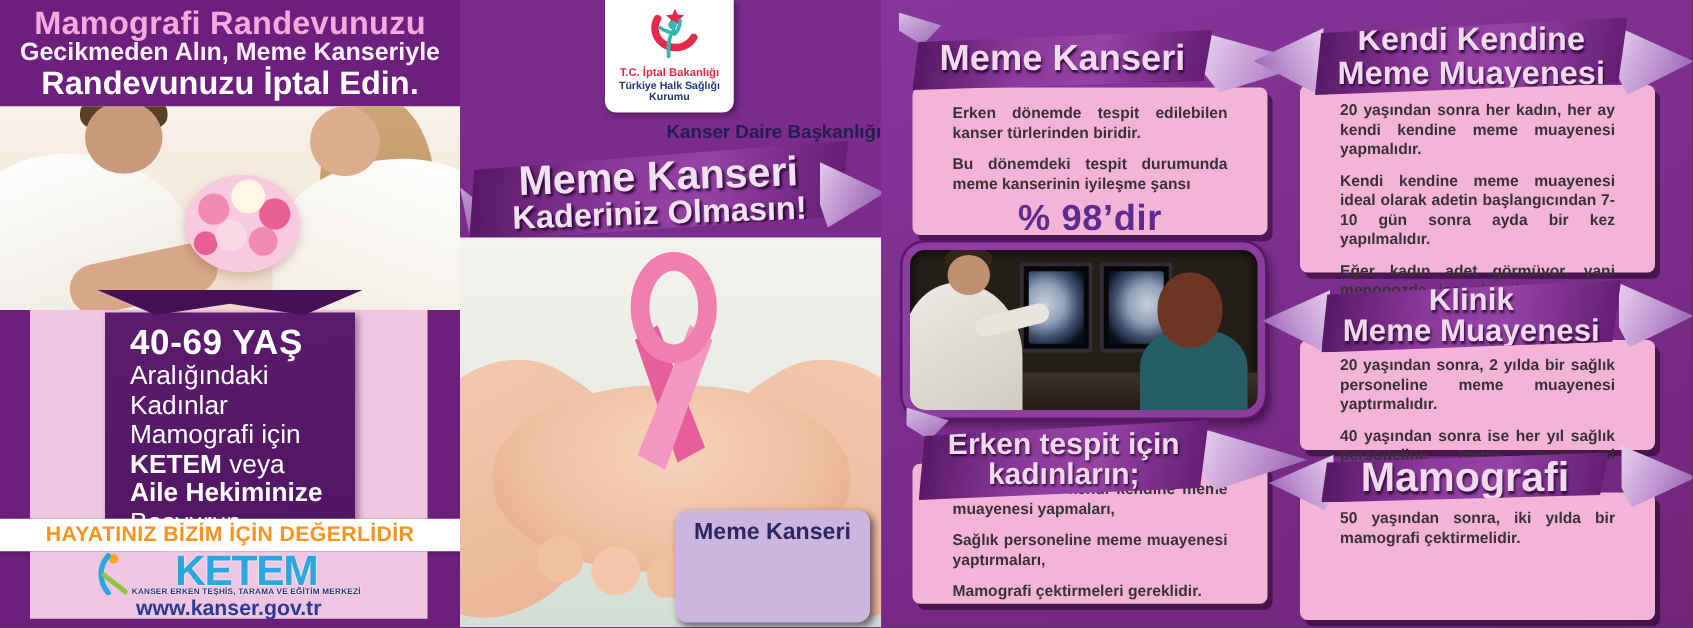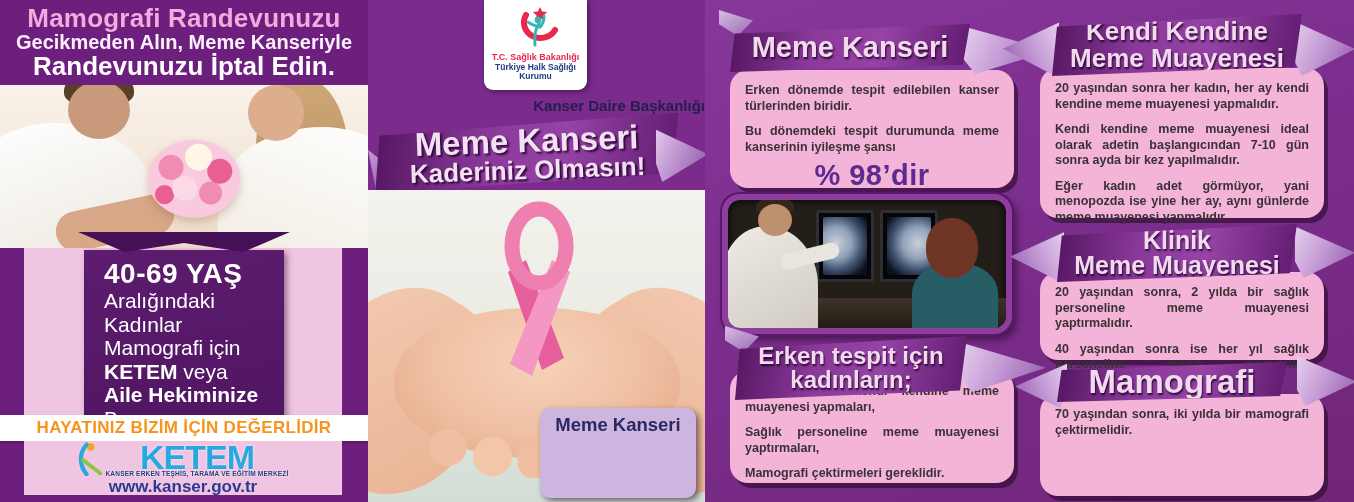--- a/index.html
+++ b/index.html
@@ -92,22 +92,22 @@
     background:linear-gradient(160deg,#86379a 0%,#7c2e8e 45%,#702578 100%); }
 
   .ribbon-band { position:absolute; background:linear-gradient(100deg,#53155f,#8b3a9b 35%,#9543a5 62%,#5f1a6e);
     clip-path:polygon(2% 20%,100% 0,97% 85%,0 100%);
     display:flex; flex-direction:column; align-items:center; justify-content:center;
     color:#f2d9ee; text-shadow:1px 2px 2px rgba(30,0,40,.85); line-height:1.02; z-index:3; }
   .cone-r { position:absolute; background:linear-gradient(115deg,#e7d3ef,#c49ad5 48%,#8f5aa8); clip-path:polygon(0 8%,100% 55%,14% 100%,0 70%); z-index:2; }
   .cone-l { position:absolute; background:linear-gradient(-115deg,#e7d3ef,#c49ad5 48%,#8f5aa8); clip-path:polygon(100% 8%,0 55%,86% 100%,100% 70%); z-index:2; }
   .flap { position:absolute; background:linear-gradient(150deg,#d9bde5,#9a68b2); clip-path:polygon(0 0,100% 40%,55% 100%,0 55%); z-index:2; }
 
-  .pinkbox { position:absolute; background:#f4b4d8; border-radius:18px; box-shadow:4px 5px 0 rgba(32,6,32,.55);
-    padding:13px 15px; color:#3a3136; font-size:12.5px; text-align:justify; line-height:1.24; z-index:1; }
+  .pinkbox { position:absolute; background:#f4b4d8; border-radius:6px; box-shadow:4px 5px 0 rgba(32,6,32,.55);
+    padding:13px 32px; color:#3a3136; font-size:12.5px; text-align:justify; line-height:1.24; z-index:1; }
   .pinkbox p + p { margin-top:10px; }
   .pct { text-align:center; font-size:29px; color:#5c2b8f; margin-top:3px; letter-spacing:.5px; }
 
   .h-a1 { left:25px; top:24px; width:240px; height:48px; font-size:29px; }
   .h-a2 { left:30px; top:336px; width:232px; height:64px; font-size:24px; }
   .h-b1 { left:347px; top:14px; width:250px; height:62px; font-size:26px; }
   .h-b2 { left:352px; top:224px; width:240px; height:58px; font-size:25px; }
   .h-b3 { left:352px; top:362px; width:230px; height:40px; font-size:33px; }
 
   .box-a1 { left:25px; top:70px; width:284px; height:118px; }
@@ -187,21 +187,21 @@
   </div>
 
   <div id="mid-panel">
     <div class="ministry-box">
       <svg width="52" height="46" viewBox="0 0 52 46">
         <path d="M30,4 l2.2,4.6 5,.5 -3.7,3.4 1,4.9 -4.5,-2.5 -4.4,2.5 1,-4.9 -3.7,-3.4 5,-.5 z" fill="#e8274b"></path>
         <path d="M16,12 A16,15 0 1 0 45,27" stroke="#e8274b" stroke-width="6" fill="none" stroke-linecap="round"></path>
         <circle cx="28" cy="17" r="3.4" fill="#35b6b0"></circle>
         <path d="M25,42 C24,32 25,26 29,21 M29,24 C25,22 21,22 18,19 M30,24 C33,21 34,17 34,13" stroke="#35b6b0" stroke-width="3" fill="none" stroke-linecap="round"></path>
       </svg>
-      <div class="ministry-l1">T.C. Sağlık Bakanlığı</div>
+      <div class="ministry-l1">T.C. İptal Bakanlığı</div>
       <div class="ministry-l2">Türkiye Halk Sağlığı</div>
       <div class="ministry-l3">Kurumu</div>
     </div>
     <div class="dept">Kanser Daire Başkanlığı</div>
 
     <div class="mid-flap"></div>
     <div class="mid-banner">
       <div class="b1">Meme Kanseri</div>
       <div class="b2">Kaderiniz Olmasın!</div>
     </div>
@@ -292,17 +292,17 @@
       <p>40 yaşından sonra ise her yıl sağlık personeline meme muayenesi yaptırmalıdır.</p>
     </div>
 
     <div class="cone-l" style="left:310px; top:360px; width:52px; height:48px;"></div>
     <div class="ribbon-band h-b3">
       <div>Mamografi</div>
     </div>
     <div class="cone-r" style="left:592px; top:352px; width:60px; height:54px;"></div>
 
     <div class="pinkbox box-b3">
-      <p>70 yaşından sonra, iki yılda bir mamografi çektirmelidir.</p>
+      <p>50 yaşından sonra, iki yılda bir mamografi çektirmelidir.</p>
     </div>
 
   </div>
 </div>
 
 </body></html>

